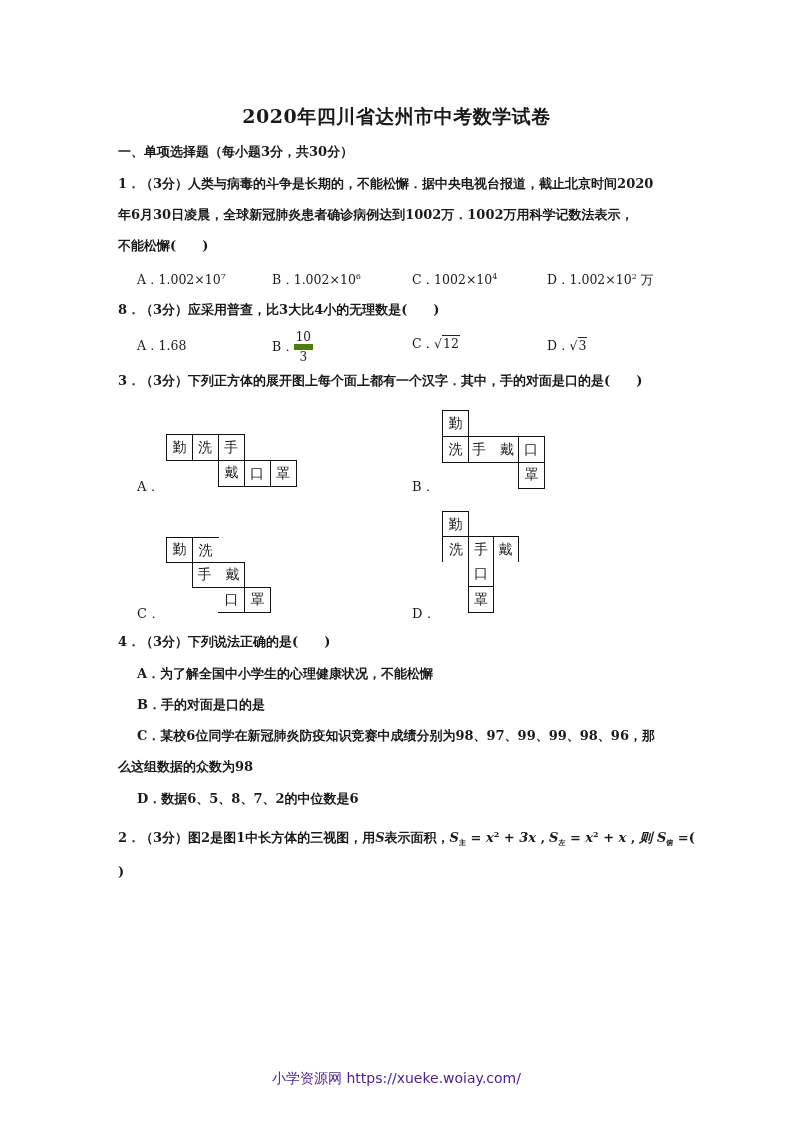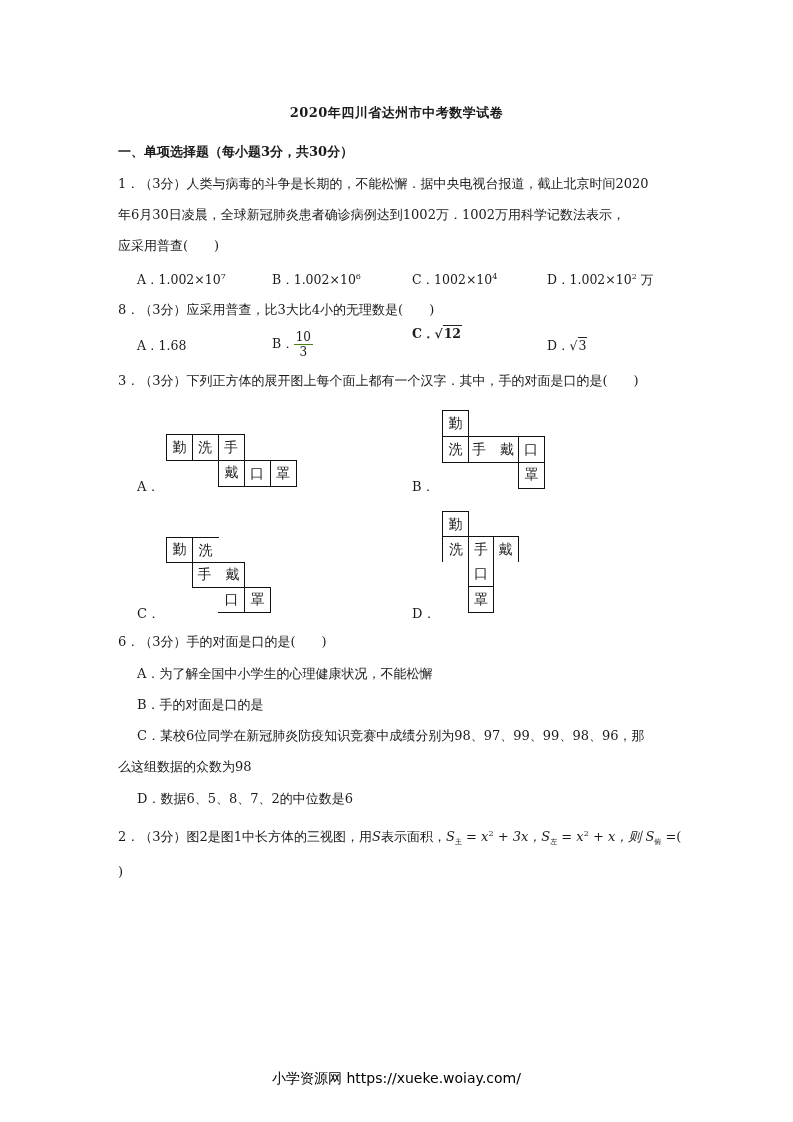--- a/index.html
+++ b/index.html
@@ -1,63 +1,63 @@
 <!DOCTYPE html>
 <html><head>
 <meta charset="utf-8">
 <style>
   html, body { margin: 0; padding: 0; background: #ffffff; }
   body { width: 793px; height: 1122px; position: relative; overflow: hidden;
          font-family: "DejaVu Serif", "Liberation Serif", serif; color: #1a1a1a; }
   .abs { position: absolute; white-space: nowrap; }
-  .title { left: 0; width: 793px; top: 104px; text-align: center; font-size: 13px; font-weight: bold; letter-spacing: 0.5px; }
+  .title { left: 0; width: 793px; top: 104px; text-align: center; font-size: 19px; font-weight: bold; letter-spacing: 0.5px; }
   .section { left: 118px; top: 143px; font-size: 13px; font-weight: bold; }
-  .q { font-size: 13px; line-height: 16px; }
+  .q { font-size: 13px; line-height: 16px; font-weight: bold; }
   .opt { font-size: 12.5px; }
   sup { font-size: 8px; vertical-align: 5px; }
   sub { font-size: 7px; vertical-align: -3px; }
   .frac { display: inline-block; text-align: center; vertical-align: middle; font-size: 12px; line-height: 14px; }
-  .frac .num { display: block; border-bottom: 1px solid #4d7c0f; padding: 0 2px; }
+  .frac .num { display: block; border-bottom: 6px solid #4d7c0f; padding: 0 2px; }
   .frac .den { display: block; }
   .sqrt { display: inline-block; }
   .sqrt .rad { border-top: 1px solid #222; padding: 0 1px; }
   .net { position: absolute; }
   .cell { position: absolute; box-sizing: border-box; font-family: "DejaVu Sans", sans-serif; font-size: 14px;
           display: flex; align-items: center; justify-content: center; }
   .bt { border-top: 1px solid #111; } .bb { border-bottom: 1px solid #111; }
   .bl { border-left: 1px solid #111; } .br { border-right: 1px solid #111; }
   .lbl { font-size: 13px; }
-  .footer { left: 0; width: 793px; top: 1070px; text-align: center; font-family: "DejaVu Sans", sans-serif; font-size: 14px; color: #000000; }
+  .footer { left: 0; width: 793px; top: 1070px; text-align: center; font-family: "DejaVu Sans", sans-serif; font-size: 14px; color: #4c1d95; }
   .i { font-style: italic; }
 </style>
 </head>
 <body>
 
 <div class="abs title">2020年四川省达州市中考数学试卷</div>
 <div class="abs section">一、单项选择题（每小题3分，共30分）</div>
 
 <div>
   <div class="abs q" style="left:118px; top:176px;">
     <span>1．（3分）</span><span>人类与病毒的斗争是长期的，不能松懈．据中央电视台报道，截止北京时间2020</span>
   </div>
   <div class="abs q" style="left:118px; top:207px;">年6月30日凌晨，全球新冠肺炎患者确诊病例达到1002万．1002万用科学记数法表示，</div>
-  <div class="abs q" style="left:118px; top:238px;">应采用普查(　　)</div>
+  <div class="abs q" style="left:118px; top:238px;">不能松懈(　　)</div>
   <div class="abs opt" style="left:137px; top:272px;"><span>A．</span><span>1.002×10</span><sup>7</sup></div>
   <div class="abs opt" style="left:272px; top:272px;"><span>B．</span><span>1.002×10</span><sup>6</sup></div>
   <div class="abs opt" style="left:412px; top:272px;"><span>C．</span><span>1002×10</span><sup>4</sup></div>
   <div class="abs opt" style="left:547px; top:272px;"><span>D．</span><span>1.002×10</span><sup>2</sup><span> 万</span></div>
 </div>
 
 <div>
   <div class="abs q" style="left:118px; top:302px;">
     <span>8．（3分）</span><span>应采用普查，比3大比4小的无理数是(　　)</span>
   </div>
   <div class="abs opt" style="left:137px; top:338px;"><span>A．</span><span>1.68</span></div>
   <div class="abs opt" style="left:272px; top:330px;"><span style="vertical-align:middle;">B．</span><span class="frac"><span class="num">10</span><span class="den">3</span></span></div>
-  <div class="abs opt" style="left:412px; top:326px;font-weight:bold;"><span>C．</span><span class="sqrt"><span>√</span><span class="rad">12</span></span></div>
+  <div class="abs opt" style="left:412px; top:336px;"><span>C．</span><span class="sqrt"><span>√</span><span class="rad">12</span></span></div>
   <div class="abs opt" style="left:547px; top:338px;"><span>D．</span><span class="sqrt"><span>√</span><span class="rad">3</span></span></div>
 </div>
 
 <div>
   <div class="abs q" style="left:118px; top:373px;">
     <span>3．（3分）</span><span>下列正方体的展开图上每个面上都有一个汉字．其中，手的对面是口的是(　　)</span>
   </div>
 
   <div class="net" style="left:0; top:0;">
     <div class="cell bt bb bl br" style="left:166px; top:434px; width:27px; height:27px;">勤</div>
@@ -93,21 +93,21 @@
     <div class="cell bt bl br" style="left:468px; top:536px; width:26px; height:26px;">手</div>
     <div class="cell bt br" style="left:493px; top:536px; width:26px; height:26px;">戴</div>
     <div class="cell bl br" style="left:468px; top:561px; width:26px; height:26px;">口</div>
     <div class="cell bt bb bl br" style="left:468px; top:586px; width:26px; height:27px;">罩</div>
   </div>
   <div class="abs lbl" style="left:412px; top:605px;">D．</div>
 </div>
 
 <div>
   <div class="abs q" style="left:118px; top:634px;">
-    <span>6．（3分）</span><span>手的对面是口的是(　　)</span>
+    <span>4．（3分）</span><span>下列说法正确的是(　　)</span>
   </div>
   <div class="abs q" style="left:137px; top:666px;"><span>A．</span><span>为了解全国中小学生的心理健康状况，不能松懈</span></div>
   <div class="abs q" style="left:137px; top:697px;"><span>B．</span><span>手的对面是口的是</span></div>
   <div class="abs q" style="left:137px; top:728px;"><span>C．</span><span>某校6位同学在新冠肺炎防疫知识竞赛中成绩分别为98、97、99、99、98、96，那</span></div>
   <div class="abs q" style="left:118px; top:759px;text-align:center;">么这组数据的众数为98</div>
   <div class="abs q" style="left:137px; top:791px;"><span>D．</span><span>数据6、5、8、7、2的中位数是6</span></div>
 </div>
 
 <div>
   <div class="abs q" style="left:118px; top:826px;">

